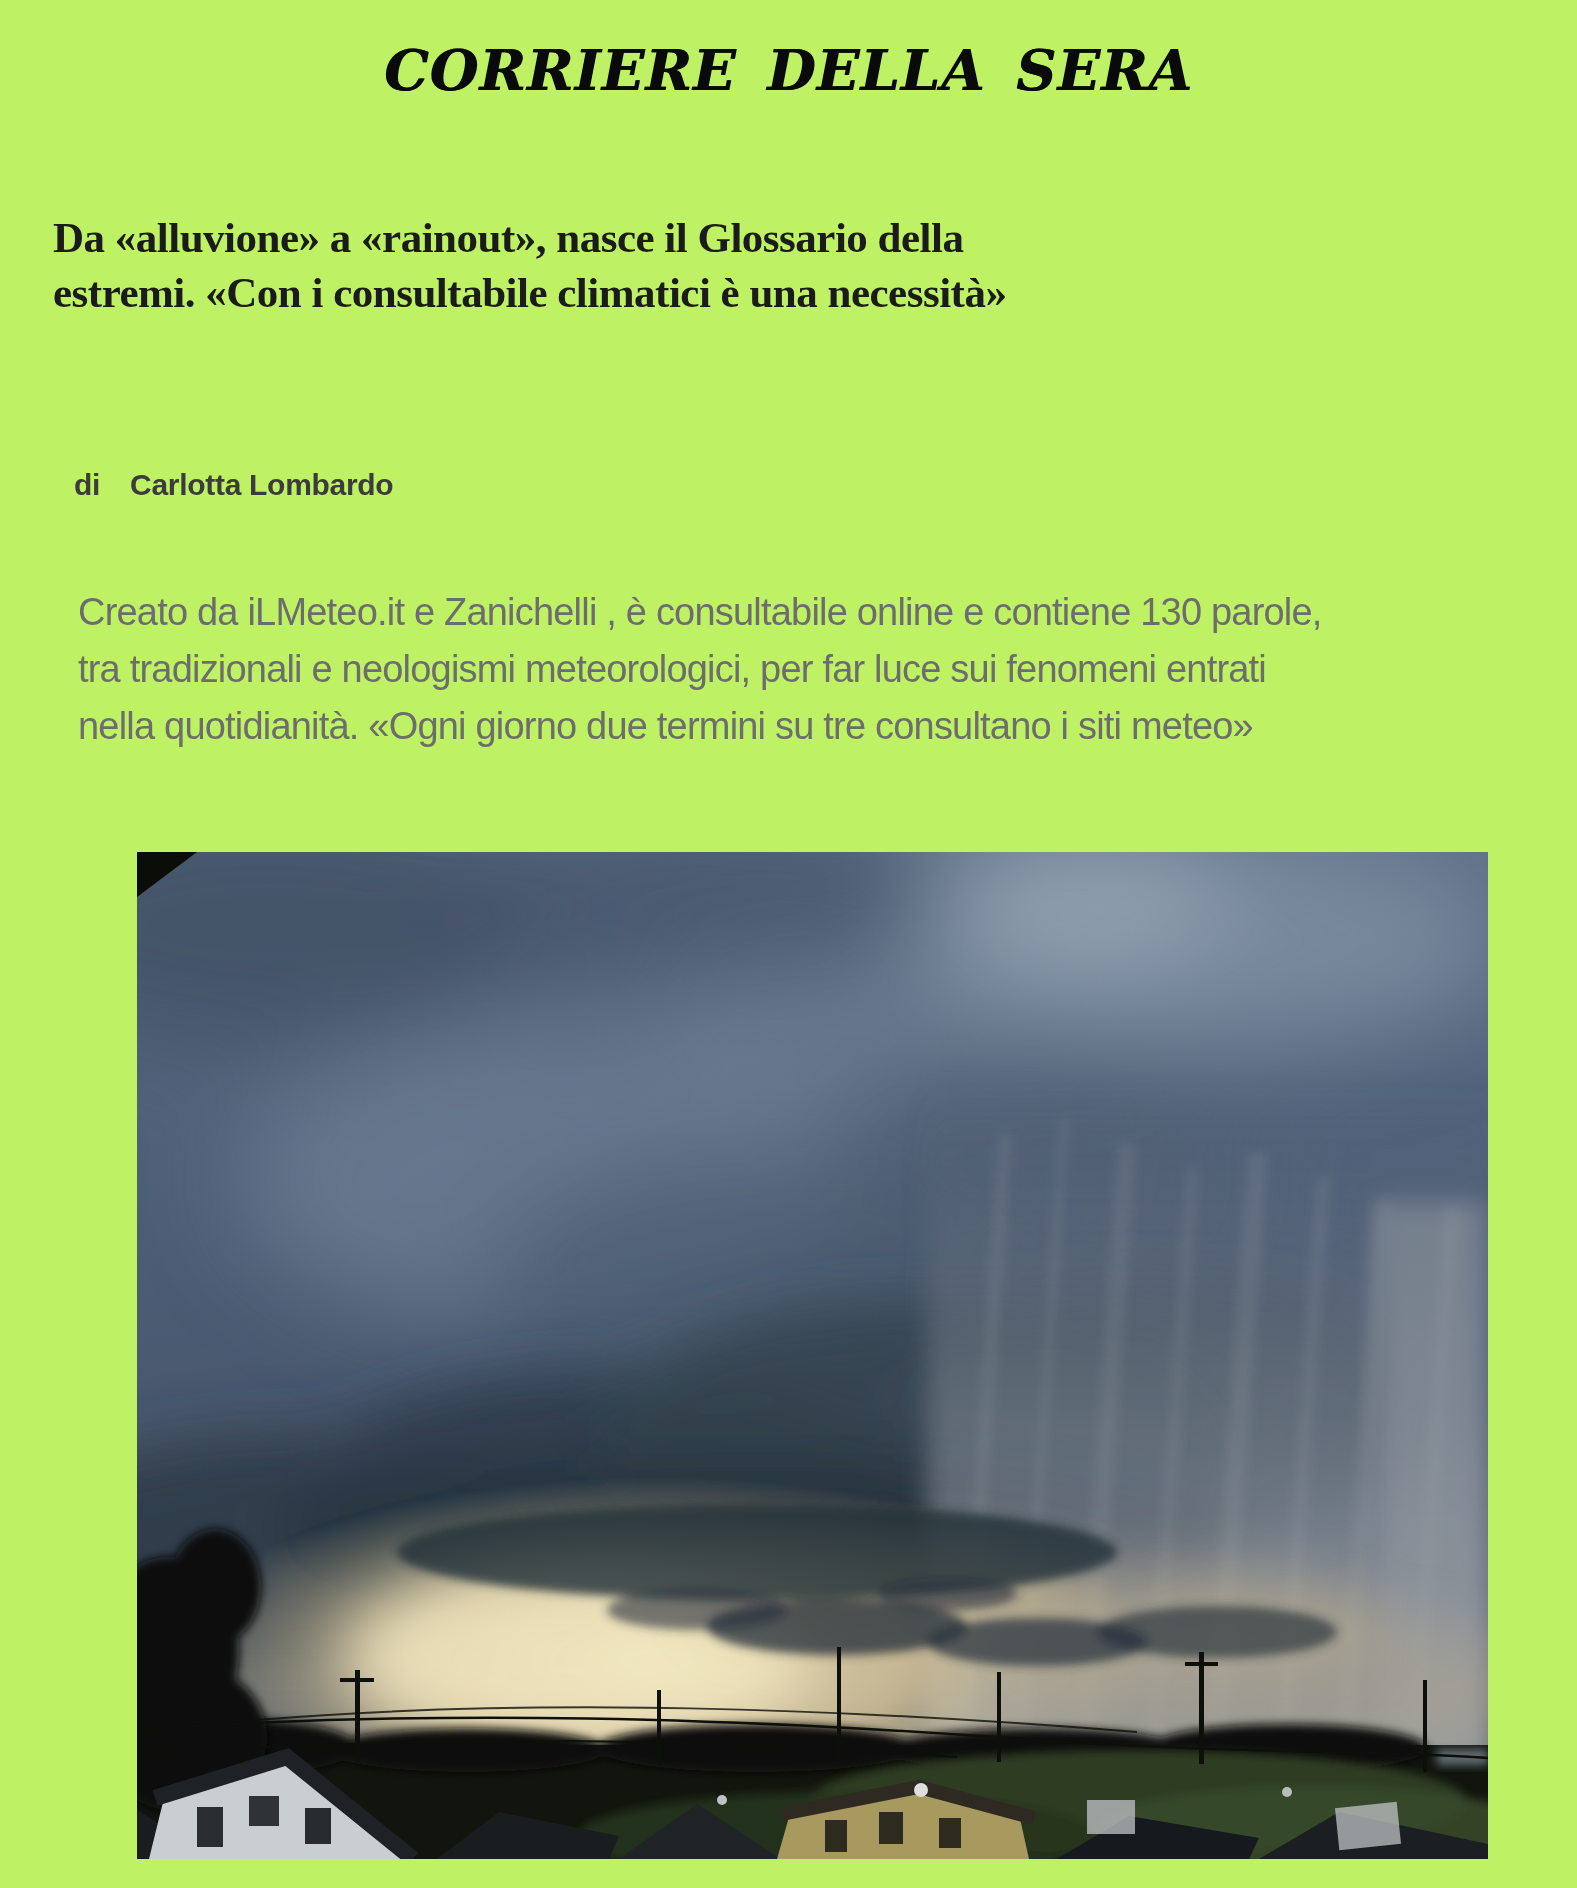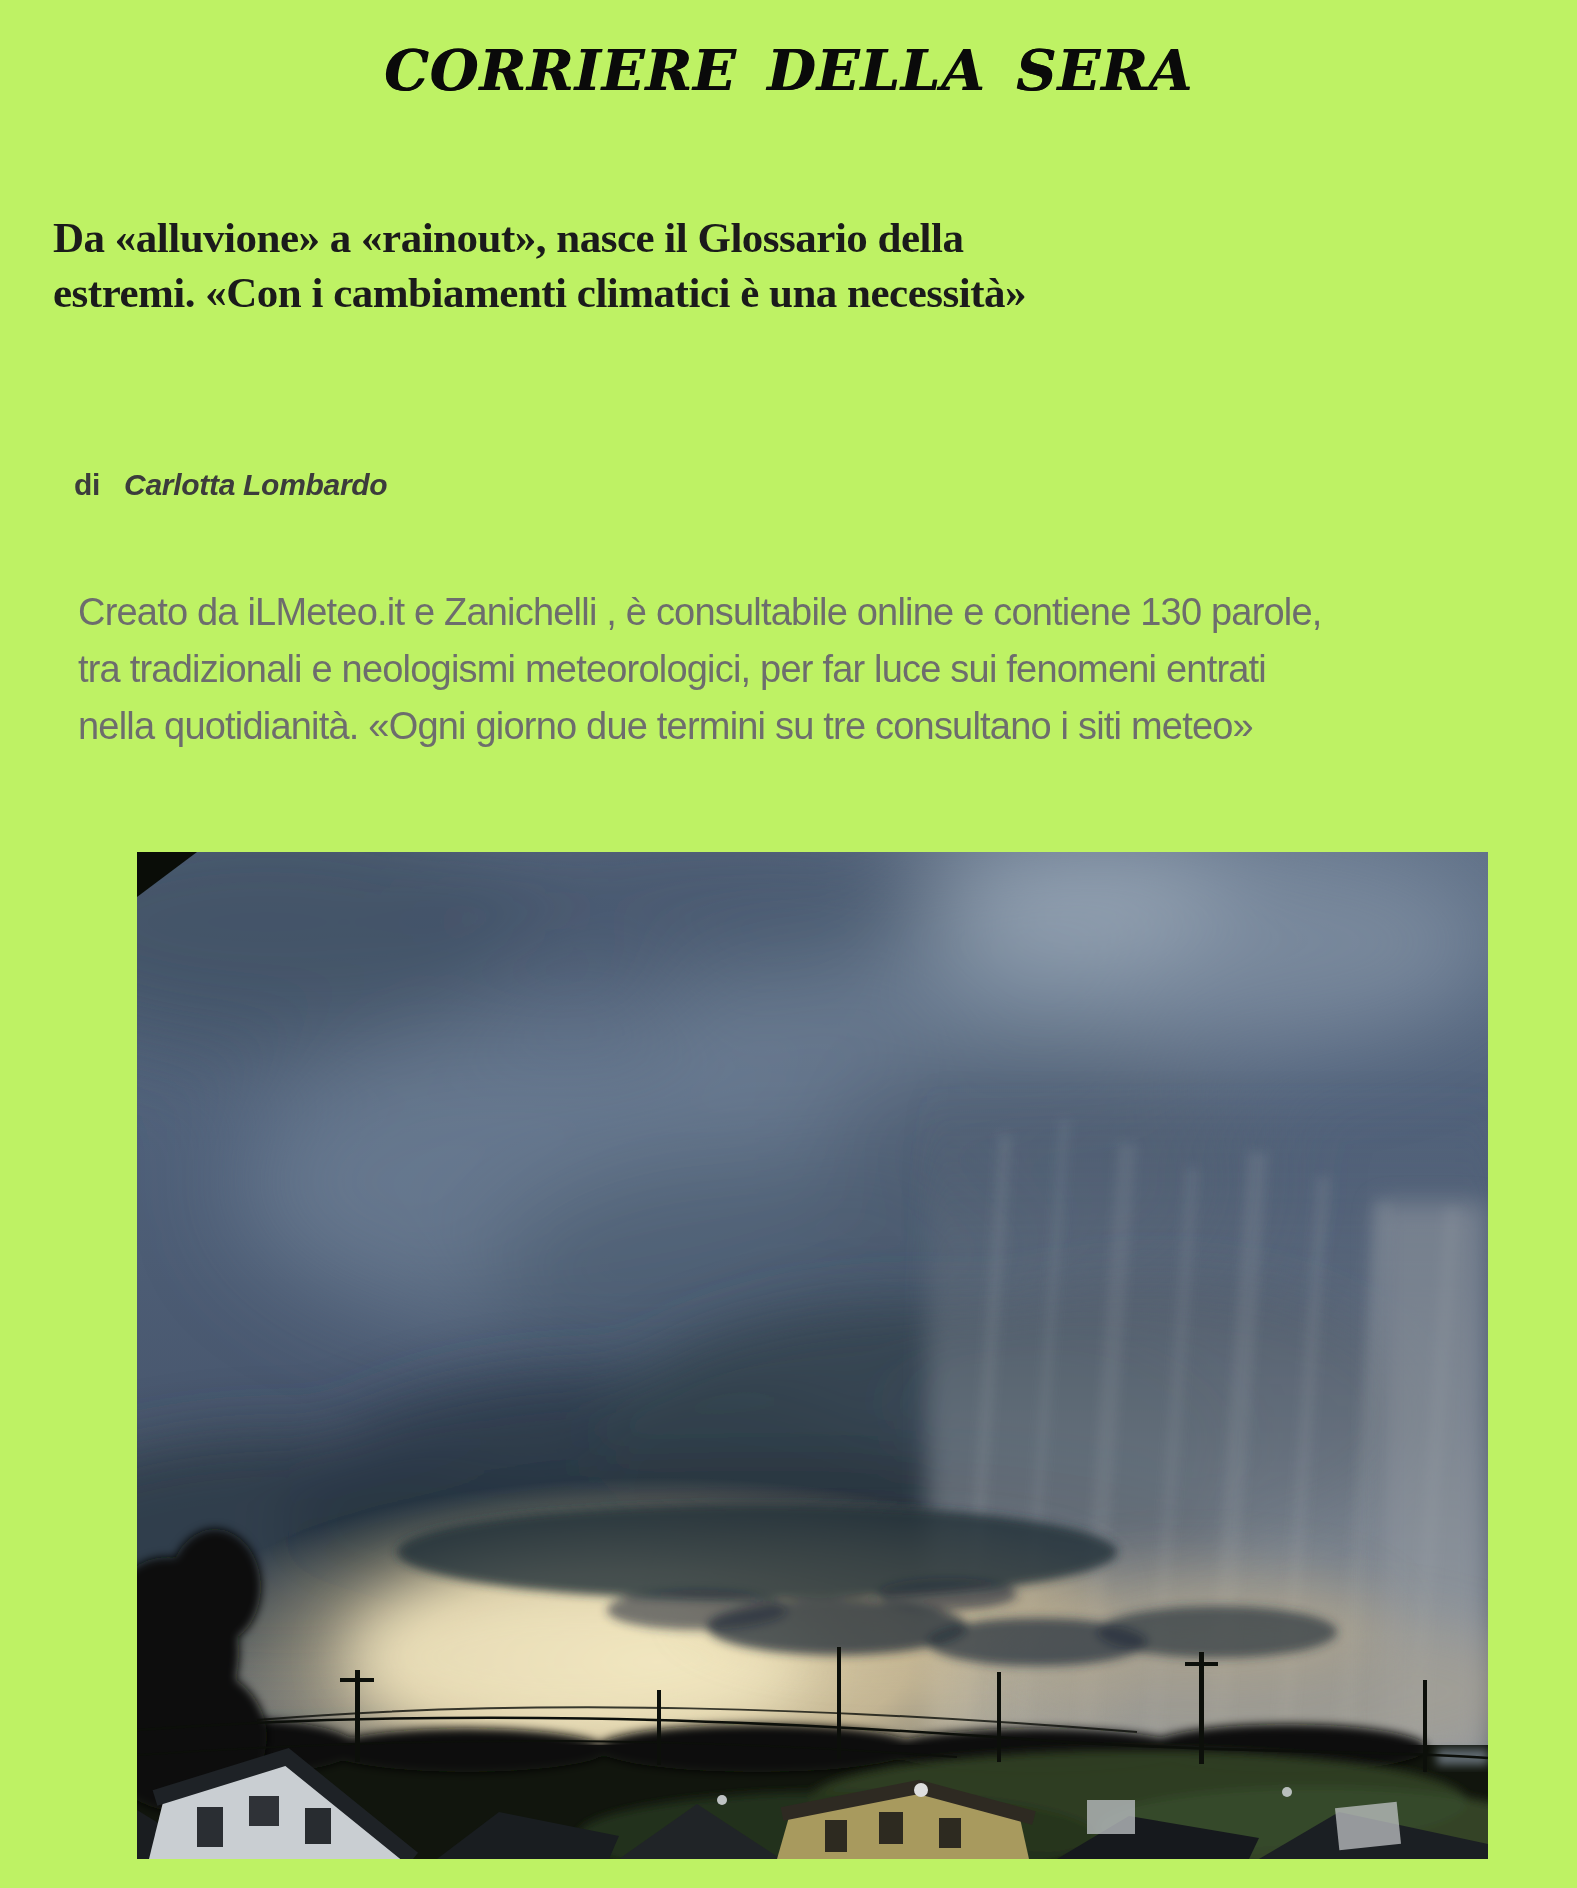--- a/index.html
+++ b/index.html
@@ -56,22 +56,21 @@
     position: absolute;
     left: 74px;
     top: 468px;
     font-family: "Liberation Sans", sans-serif;
     font-weight: 700;
     font-size: 30px;
     letter-spacing: -0.3px;
     color: #3c3c3c;
   }
   .byline .byline-author {
-    margin-left: 16px;
-    font-style: italic;
+    margin-left: 22px;
   }
   .lede {
     position: absolute;
     left: 70px;
     top: 576px;
     margin: 8px;
     font-family: "Liberation Sans", sans-serif;
     font-weight: 400;
     font-size: 38px;
     line-height: 57px;
@@ -98,21 +97,21 @@
 <body>
 
 <div class="page">
 
   <header class="masthead">
     <h1 class="masthead-title">CORRIERE DELLA SERA</h1>
   </header>
 
   <h2 class="headline">
     <span class="hl-line">Da «alluvione» a «rainout», nasce il Glossario della</span>
-    <span class="hl-line">estremi. «Con i cambiamenti climatici è una necessità»</span>
+    <span class="hl-line">estremi. «Con i consultabile climatici è una necessità»</span>
   </h2>
 
   <div class="byline">
     <span class="byline-prefix">di</span>
     <span class="byline-author">Carlotta Lombardo</span>
   </div>
 
   <p class="lede">
     <span class="lede-line">Creato da iLMeteo.it e Zanichelli , è consultabile online e contiene 130 parole,</span>
     <span class="lede-line">tra tradizionali e neologismi meteorologici, per far luce sui fenomeni entrati</span>

